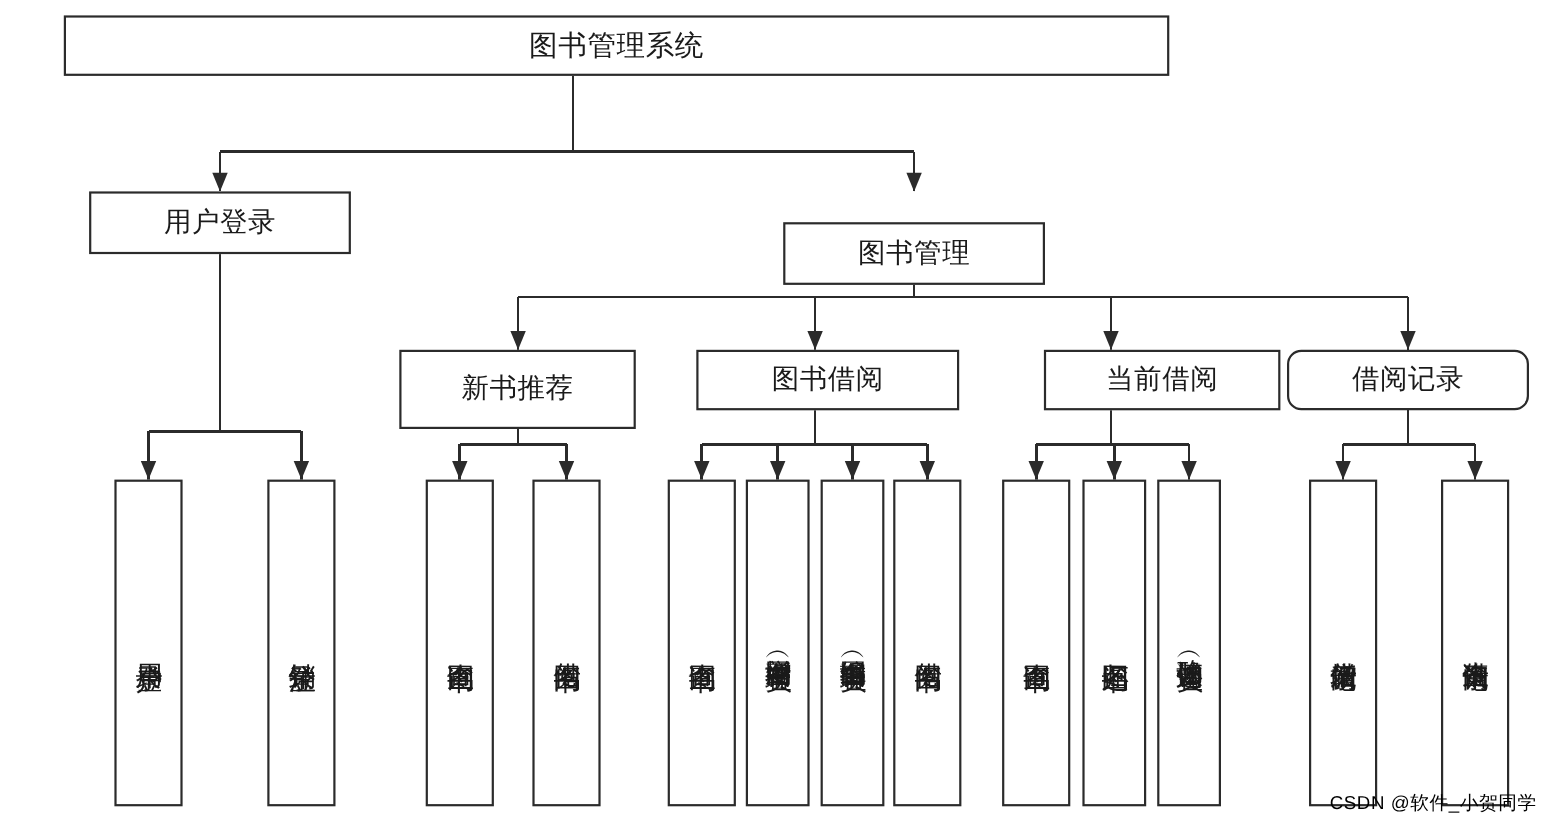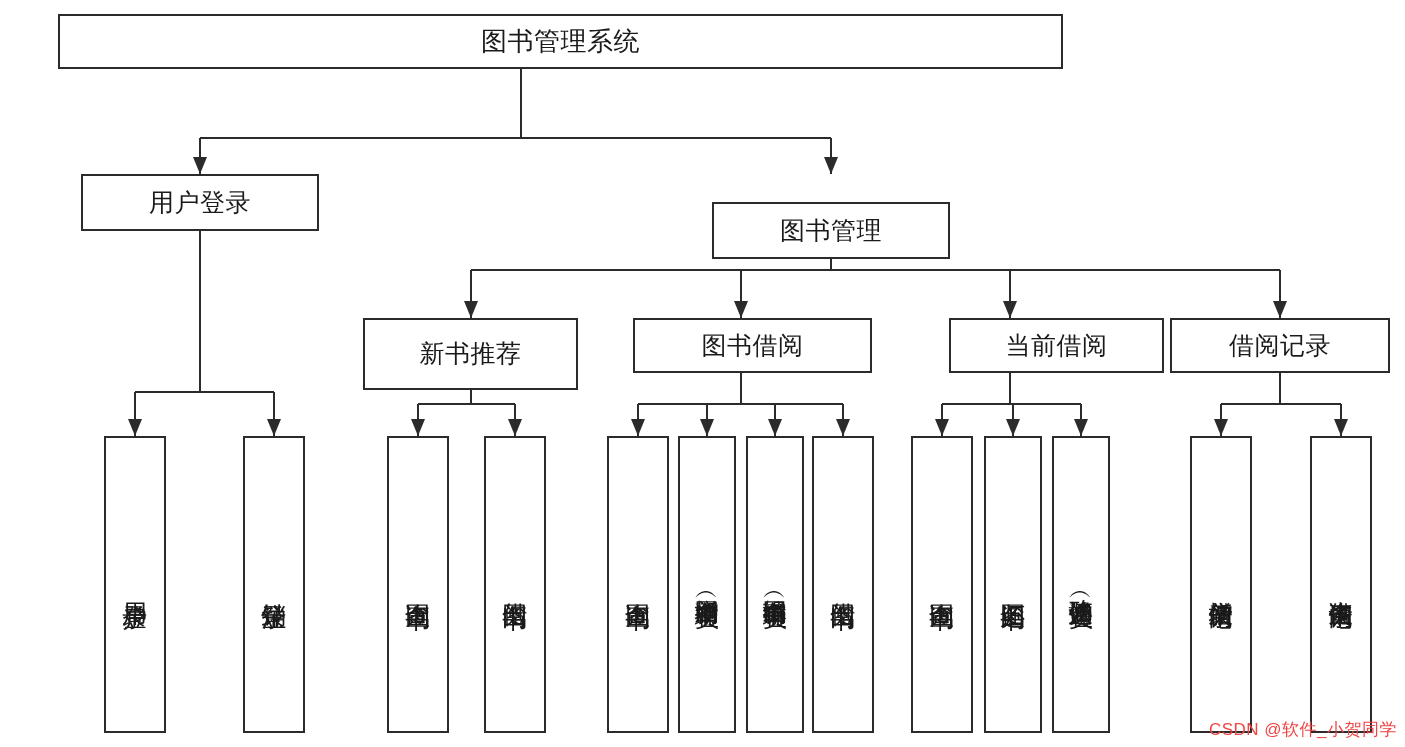--- a/index.html
+++ b/index.html
@@ -66,21 +66,21 @@
     text-align: center;
   }
   .node.v.tall .label {
     font-size: 24px;
   }
   #watermark {
     position: absolute;
     right: 8px;
     bottom: 6px;
     font-size: 17px;
-    color: #ef4444;
+    color: #000000;
     letter-spacing: 0.5px;
     user-select: none;
     white-space: nowrap;
   }
 </style>
 </head>
 <body>
 
 <div id="canvas">
   <svg class="wires" id="wires" viewBox="0 0 1405 747" xmlns="http://www.w3.org/2000/svg">
@@ -149,21 +149,21 @@
       </div>
       <div class="node h" style="left: 363px; top: 318px; width: 215px; height: 72px;">
         <span class="label">新书推荐</span>
       </div>
       <div class="node h" style="left: 633px; top: 318px; width: 239px; height: 55px;">
         <span class="label">图书借阅</span>
       </div>
       <div class="node h" style="left: 902px; top: 318px; width: 215px; height: 55px; margin-left: 47px;">
         <span class="label">当前借阅</span>
       </div>
-      <div class="node h" style="left: 1170px; top: 318px; width: 220px; height: 55px;">
+      <div class="node h" style="left: 1170px; top: 318px; width: 220px; height: 55px; border-radius: 13px;">
         <span class="label">借阅记录</span>
       </div>
       <div class="node v" style="left: 104px; top: 436px; width: 62px; height: 297px;">
         <span class="label">用户登录</span>
       </div>
       <div class="node v" style="left: 243px; top: 436px; width: 62px; height: 297px;">
         <span class="label">注销登录</span>
       </div>
       <div class="node v" style="left: 387px; top: 436px; width: 62px; height: 297px;">
         <span class="label">查询图书</span>

